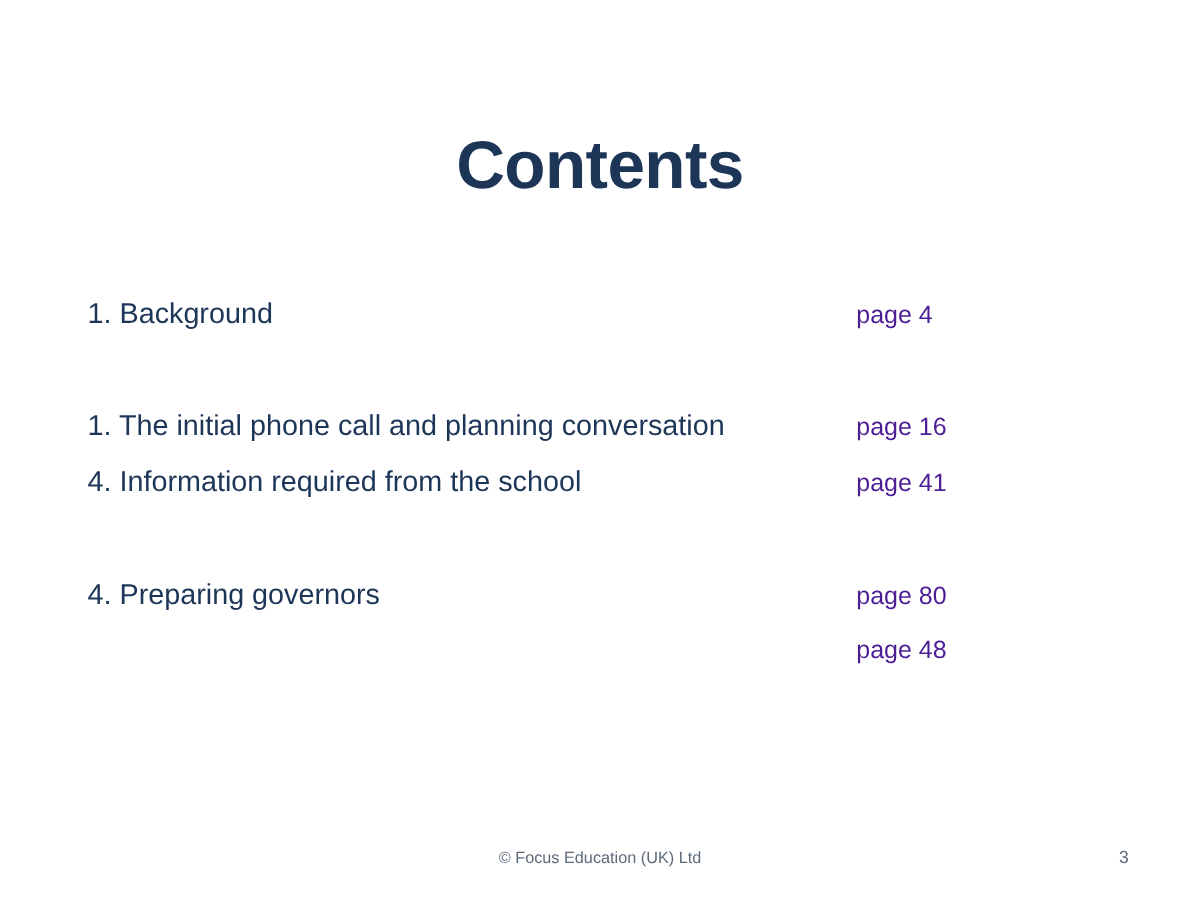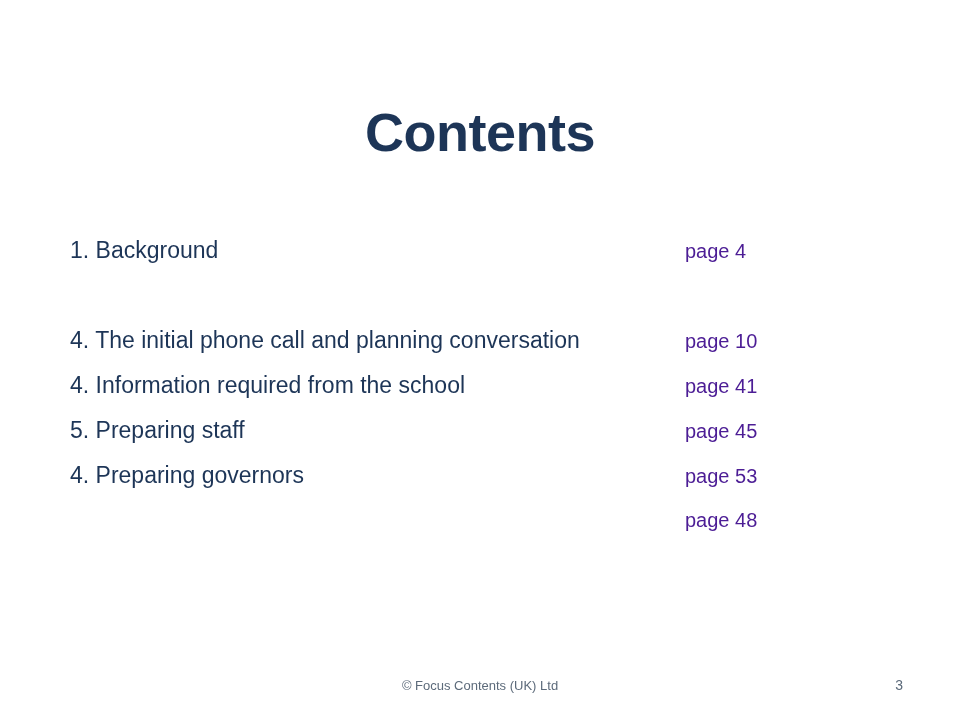--- a/index.html
+++ b/index.html
@@ -92,46 +92,44 @@
       <span class="entry-label">1. Background</span>
       <span class="entry-spacer"></span>
       <span class="entry-page">page 4</span>
     </div>
 
     <div class="contents-row">
       <span class="entry-spacer"></span>
     </div>
 
     <div class="contents-row">
-      <span class="entry-label">4. The initial phone call and planning conversation</span>
+      <span class="entry-label">1. The initial phone call and planning conversation</span>
       <span class="entry-spacer"></span>
-      <span class="entry-page">page 10</span>
+      <span class="entry-page">page 16</span>
     </div>
 
     <div class="contents-row">
       <span class="entry-label">4. Information required from the school</span>
       <span class="entry-spacer"></span>
       <span class="entry-page">page 41</span>
     </div>
 
     <div class="contents-row">
-      <span class="entry-label">5. Preparing staff</span>
       <span class="entry-spacer"></span>
-      <span class="entry-page">page 45</span>
     </div>
 
     <div class="contents-row">
       <span class="entry-label">4. Preparing governors</span>
       <span class="entry-spacer"></span>
-      <span class="entry-page">page 53</span>
+      <span class="entry-page">page 80</span>
     </div>
 
     <div class="contents-row">
       <span class="entry-spacer"></span>
       <span class="entry-page">page 48</span>
     </div>
 
   </div>
 
-  <div class="footer-copyright">© Focus Contents (UK) Ltd</div>
+  <div class="footer-copyright">© Focus Education (UK) Ltd</div>
   <div class="footer-pagenum">3</div>
 
 </div>
 
 </body></html>

